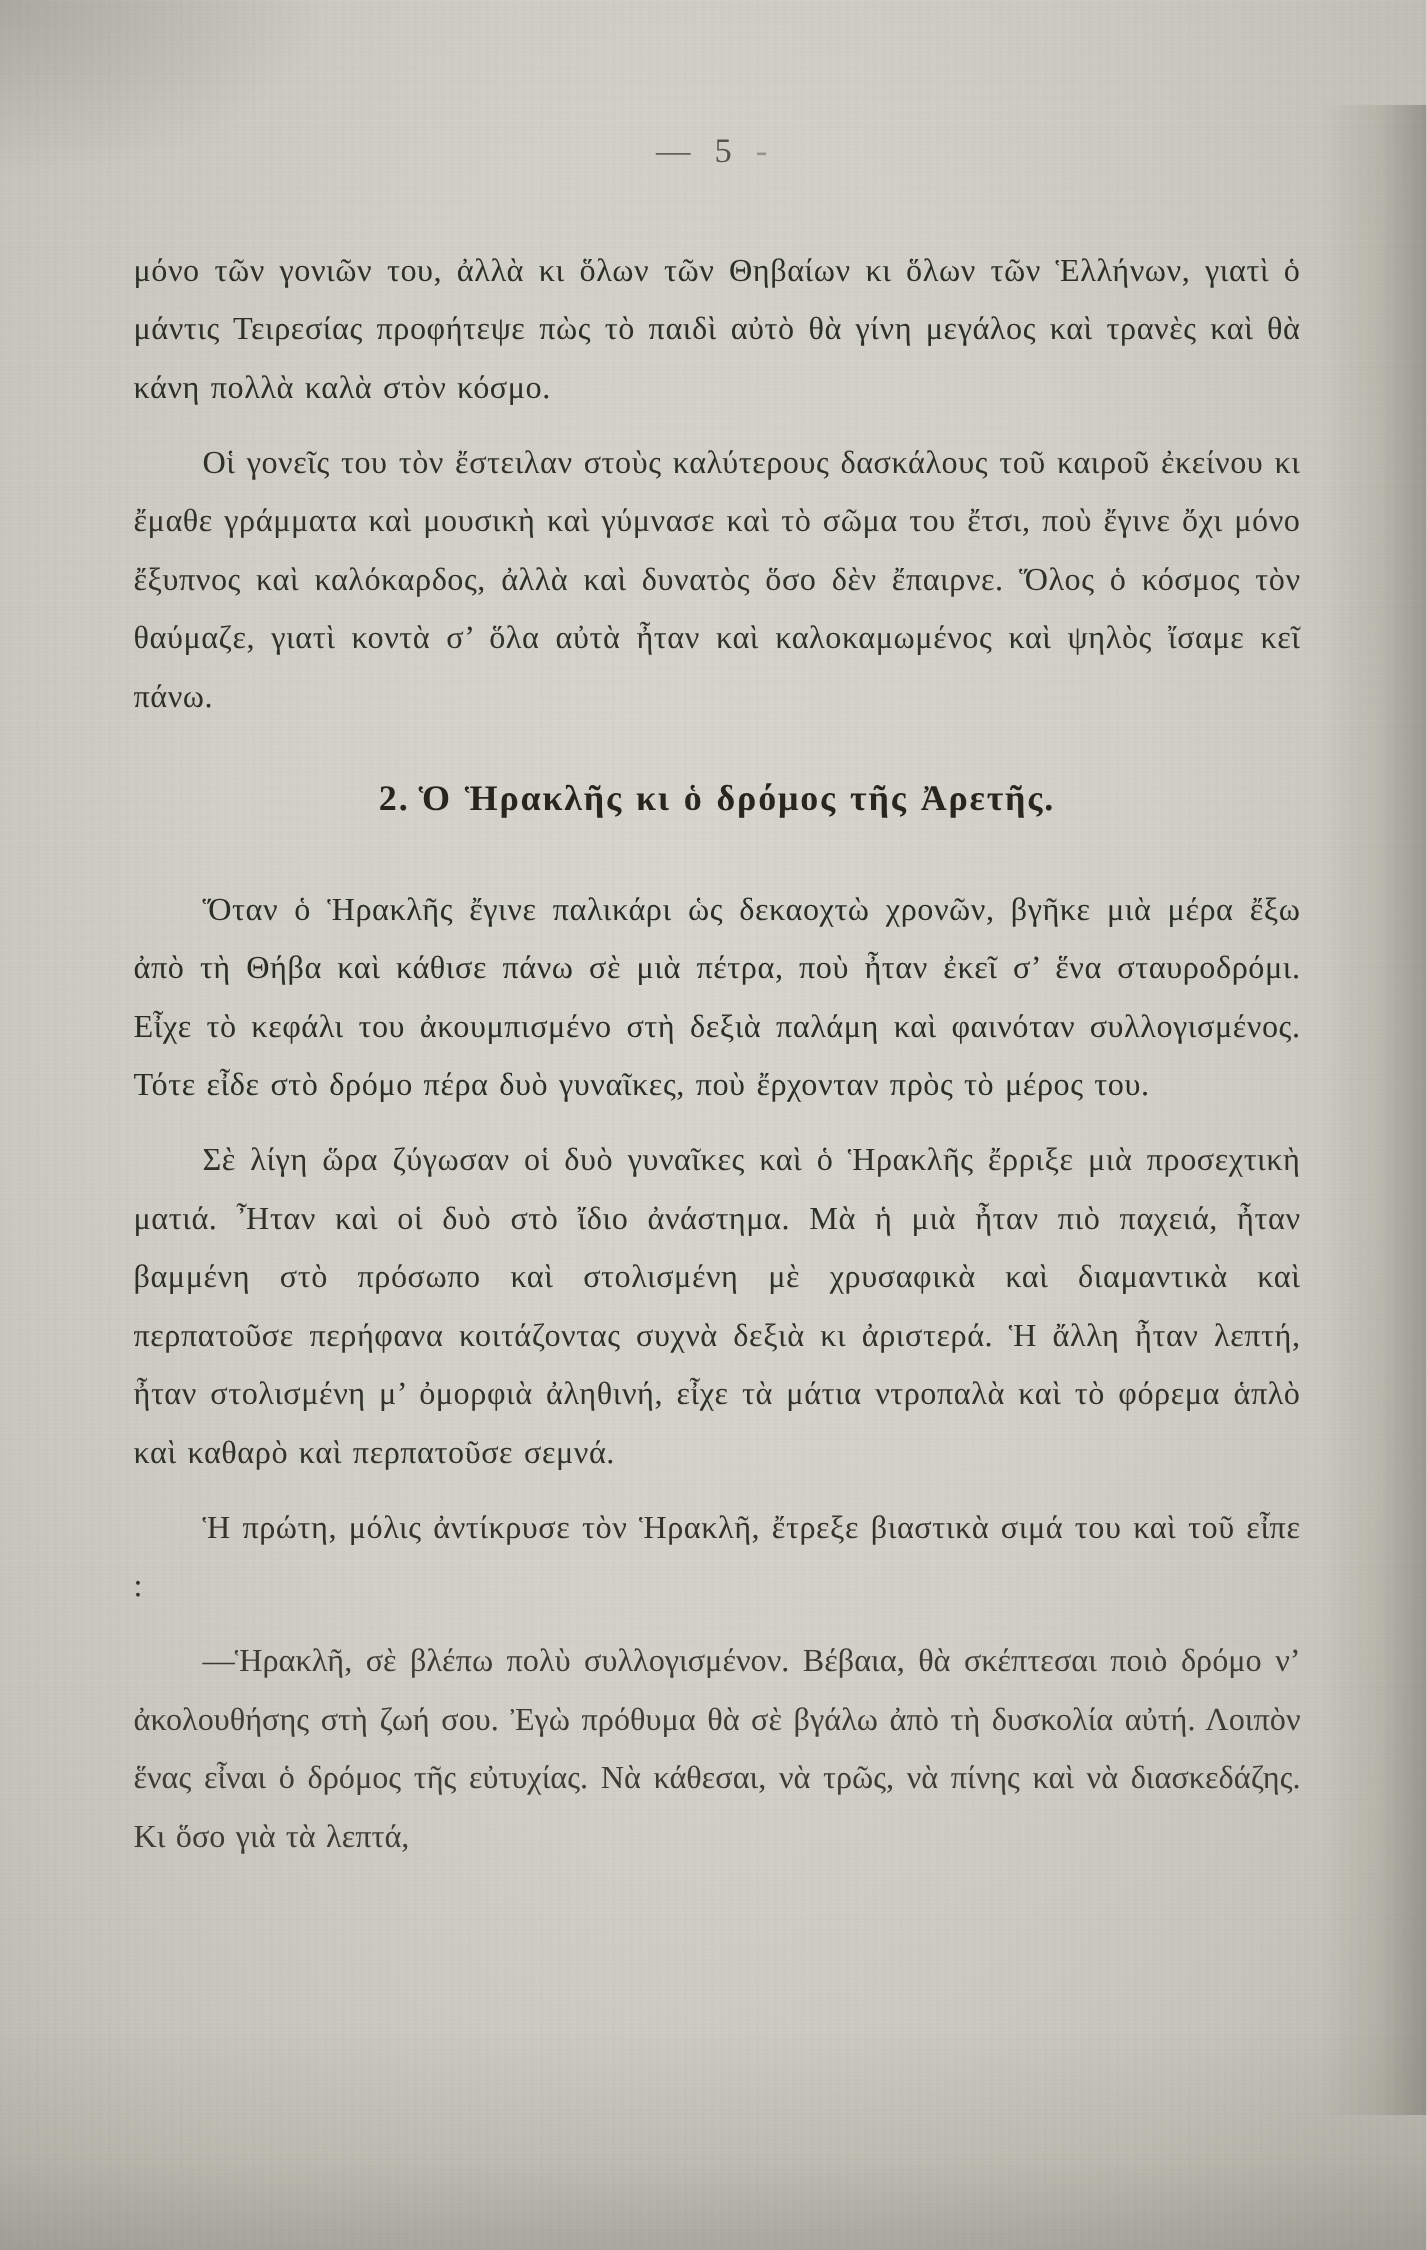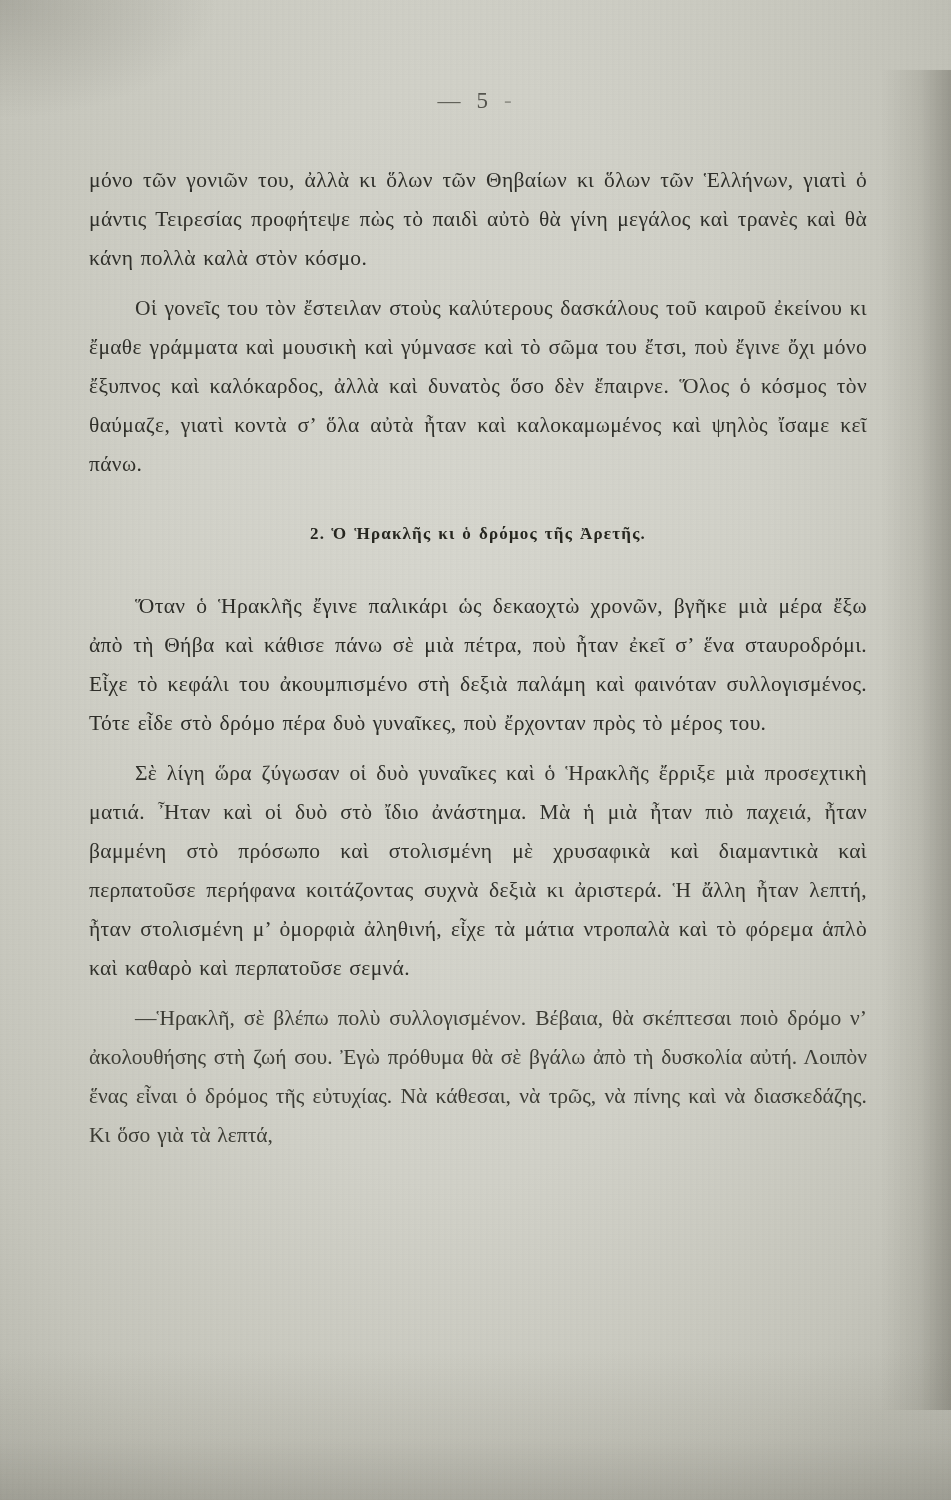--- a/index.html
+++ b/index.html
@@ -97,21 +97,21 @@
   .body-text p {
     margin: 11px;
     text-indent: 0;
   }
   .body-text p.indent {
     text-indent: 46px;
   }
   .section-heading {
     margin: 30px 0 34px 0 !important;
     text-align: center;
-    font-size: 17px;
+    font-size: 24px;
     font-weight: bold;
     letter-spacing: 1.2px;
     text-indent: 0 !important;
     color: #26261f;
   }
   .section-heading .num { margin-right: 6px; }
   .dash-lead { letter-spacing: 0; }
   
   .p-a { color: #2f2f2a; }
   .p-b { color: #31312b; }
@@ -139,17 +139,18 @@
     <p class="indent p-b">Οἱ γονεῖς του τὸν ἔστειλαν στοὺς καλύτερους δασκάλους τοῦ καιροῦ ἐκείνου κι ἔμαθε γράμματα καὶ μουσικὴ καὶ γύμνασε καὶ τὸ σῶμα του ἔτσι, ποὺ ἔγινε ὄχι μόνο ἔξυπνος καὶ καλόκαρδος, ἀλλὰ καὶ δυνατὸς ὅσο δὲν ἔπαιρνε. Ὅλος ὁ κόσμος τὸν θαύμαζε, γιατὶ κοντὰ σ’ ὅλα αὐτὰ ἦταν καὶ καλοκαμωμένος καὶ ψηλὸς ἴσαμε κεῖ πάνω.</p>
 
     <p class="section-heading">
       <span class="num">2.</span><span>Ὁ Ἡρακλῆς κι ὁ δρόμος τῆς Ἀρετῆς.</span>
     </p>
 
     <p class="indent p-c">Ὅταν ὁ Ἡρακλῆς ἔγινε παλικάρι ὡς δεκαοχτὼ χρονῶν, βγῆκε μιὰ μέρα ἔξω ἀπὸ τὴ Θήβα καὶ κάθισε πάνω σὲ μιὰ πέτρα, ποὺ ἦταν ἐκεῖ σ’ ἕνα σταυροδρόμι. Εἶχε τὸ κεφάλι του ἀκουμπισμένο στὴ δεξιὰ παλάμη καὶ φαινόταν συλλογισμένος. Τότε εἶδε στὸ δρόμο πέρα δυὸ γυναῖκες, ποὺ ἔρχονταν πρὸς τὸ μέρος του.</p>
 
     <p class="indent p-b">Σὲ λίγη ὥρα ζύγωσαν οἱ δυὸ γυναῖκες καὶ ὁ Ἡρακλῆς ἔρριξε μιὰ προσεχτικὴ ματιά. Ἦταν καὶ οἱ δυὸ στὸ ἴδιο ἀνάστημα. Μὰ ἡ μιὰ ἦταν πιὸ παχειά, ἦταν βαμμένη στὸ πρόσωπο καὶ στολισμένη μὲ χρυσαφικὰ καὶ διαμαντικὰ καὶ περπατοῦσε περήφανα κοιτάζοντας συχνὰ δεξιὰ κι ἀριστερά. Ἡ ἄλλη ἦταν λεπτή, ἦταν στολισμένη μ’ ὀμορφιὰ ἀληθινή, εἶχε τὰ μάτια ντροπαλὰ καὶ τὸ φόρεμα ἁπλὸ καὶ καθαρὸ καὶ περπατοῦσε σεμνά.</p>
 
+    <p class="indent p-d">Ἡ πρώτη, μόλις ἀντίκρυσε τὸν Ἡρακλῆ, ἔτρεξε βιαστικὰ σιμά του καὶ τοῦ εἶπε :</p>
 
     <p class="indent faded dash-lead">—Ἡρακλῆ, σὲ βλέπω πολὺ συλλογισμένον. Βέβαια, θὰ σκέπτεσαι ποιὸ δρόμο ν’ ἀκολουθήσης στὴ ζωή σου. Ἐγὼ πρόθυμα θὰ σὲ βγάλω ἀπὸ τὴ δυσκολία αὐτή. Λοιπὸν ἕνας εἶναι ὁ δρόμος τῆς εὐτυχίας. Νὰ κάθεσαι, νὰ τρῶς, νὰ πίνης καὶ νὰ διασκεδάζης. Κι ὅσο γιὰ τὰ λεπτά,</p>
 
   </div>
 </div>
 
 </body></html>

